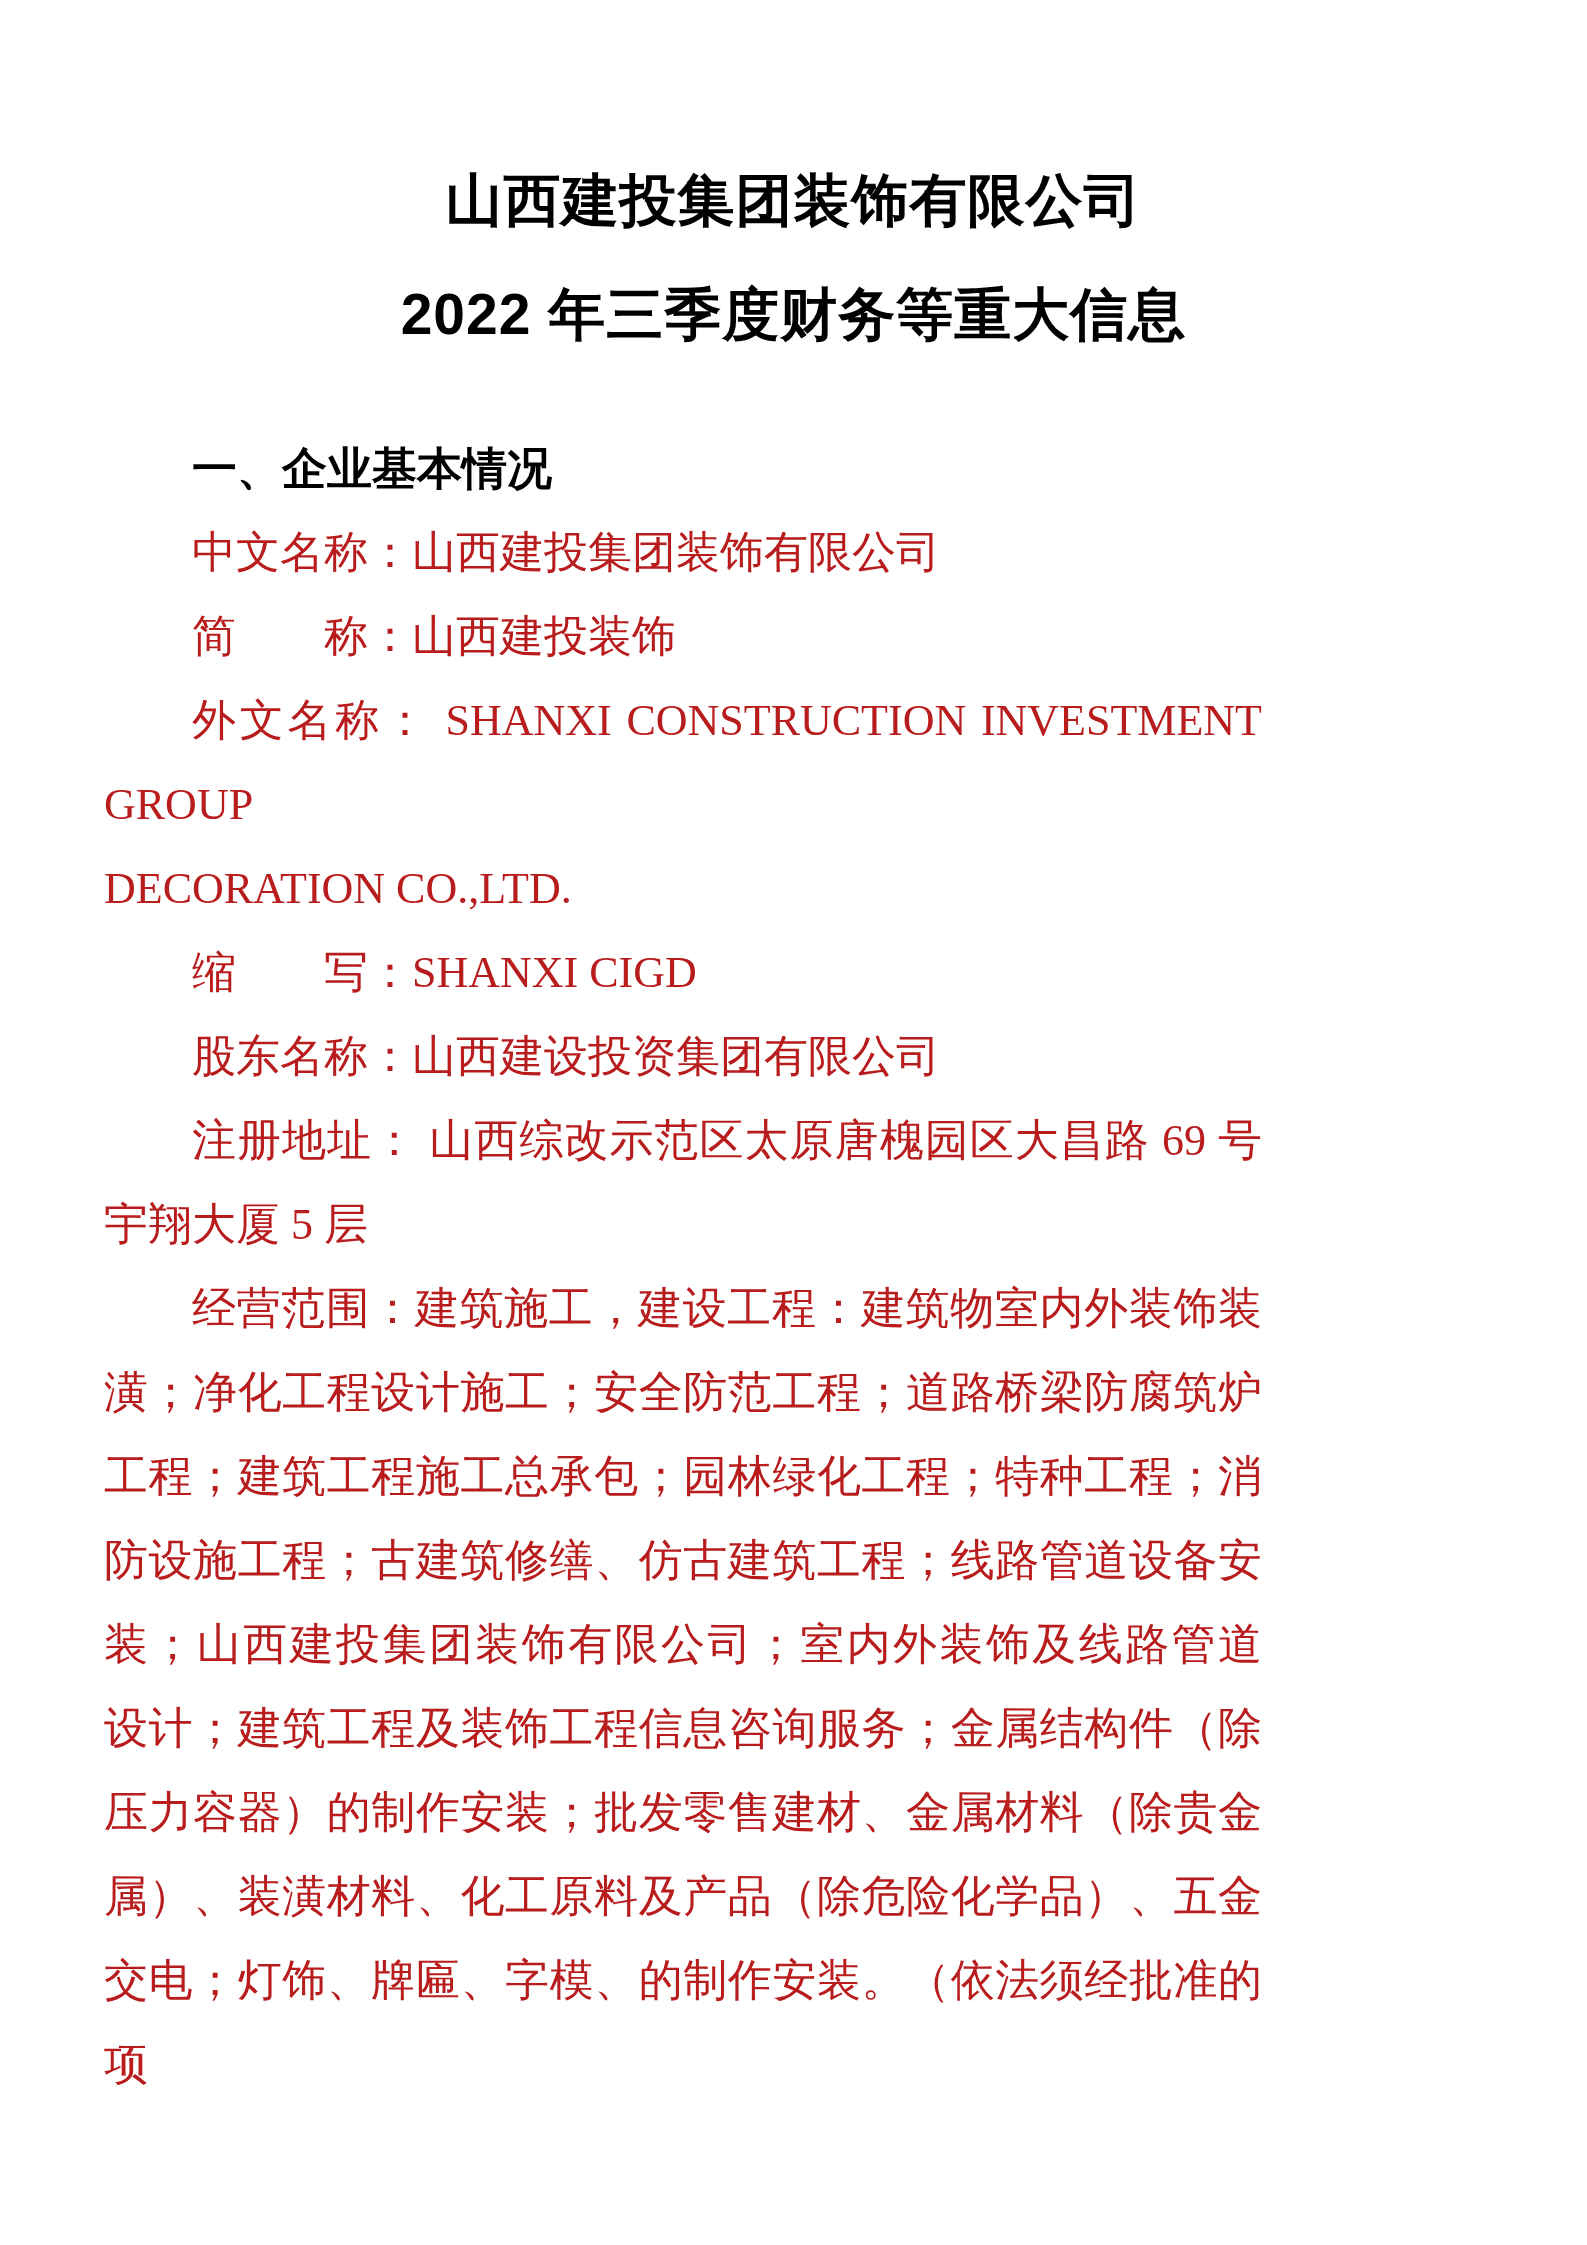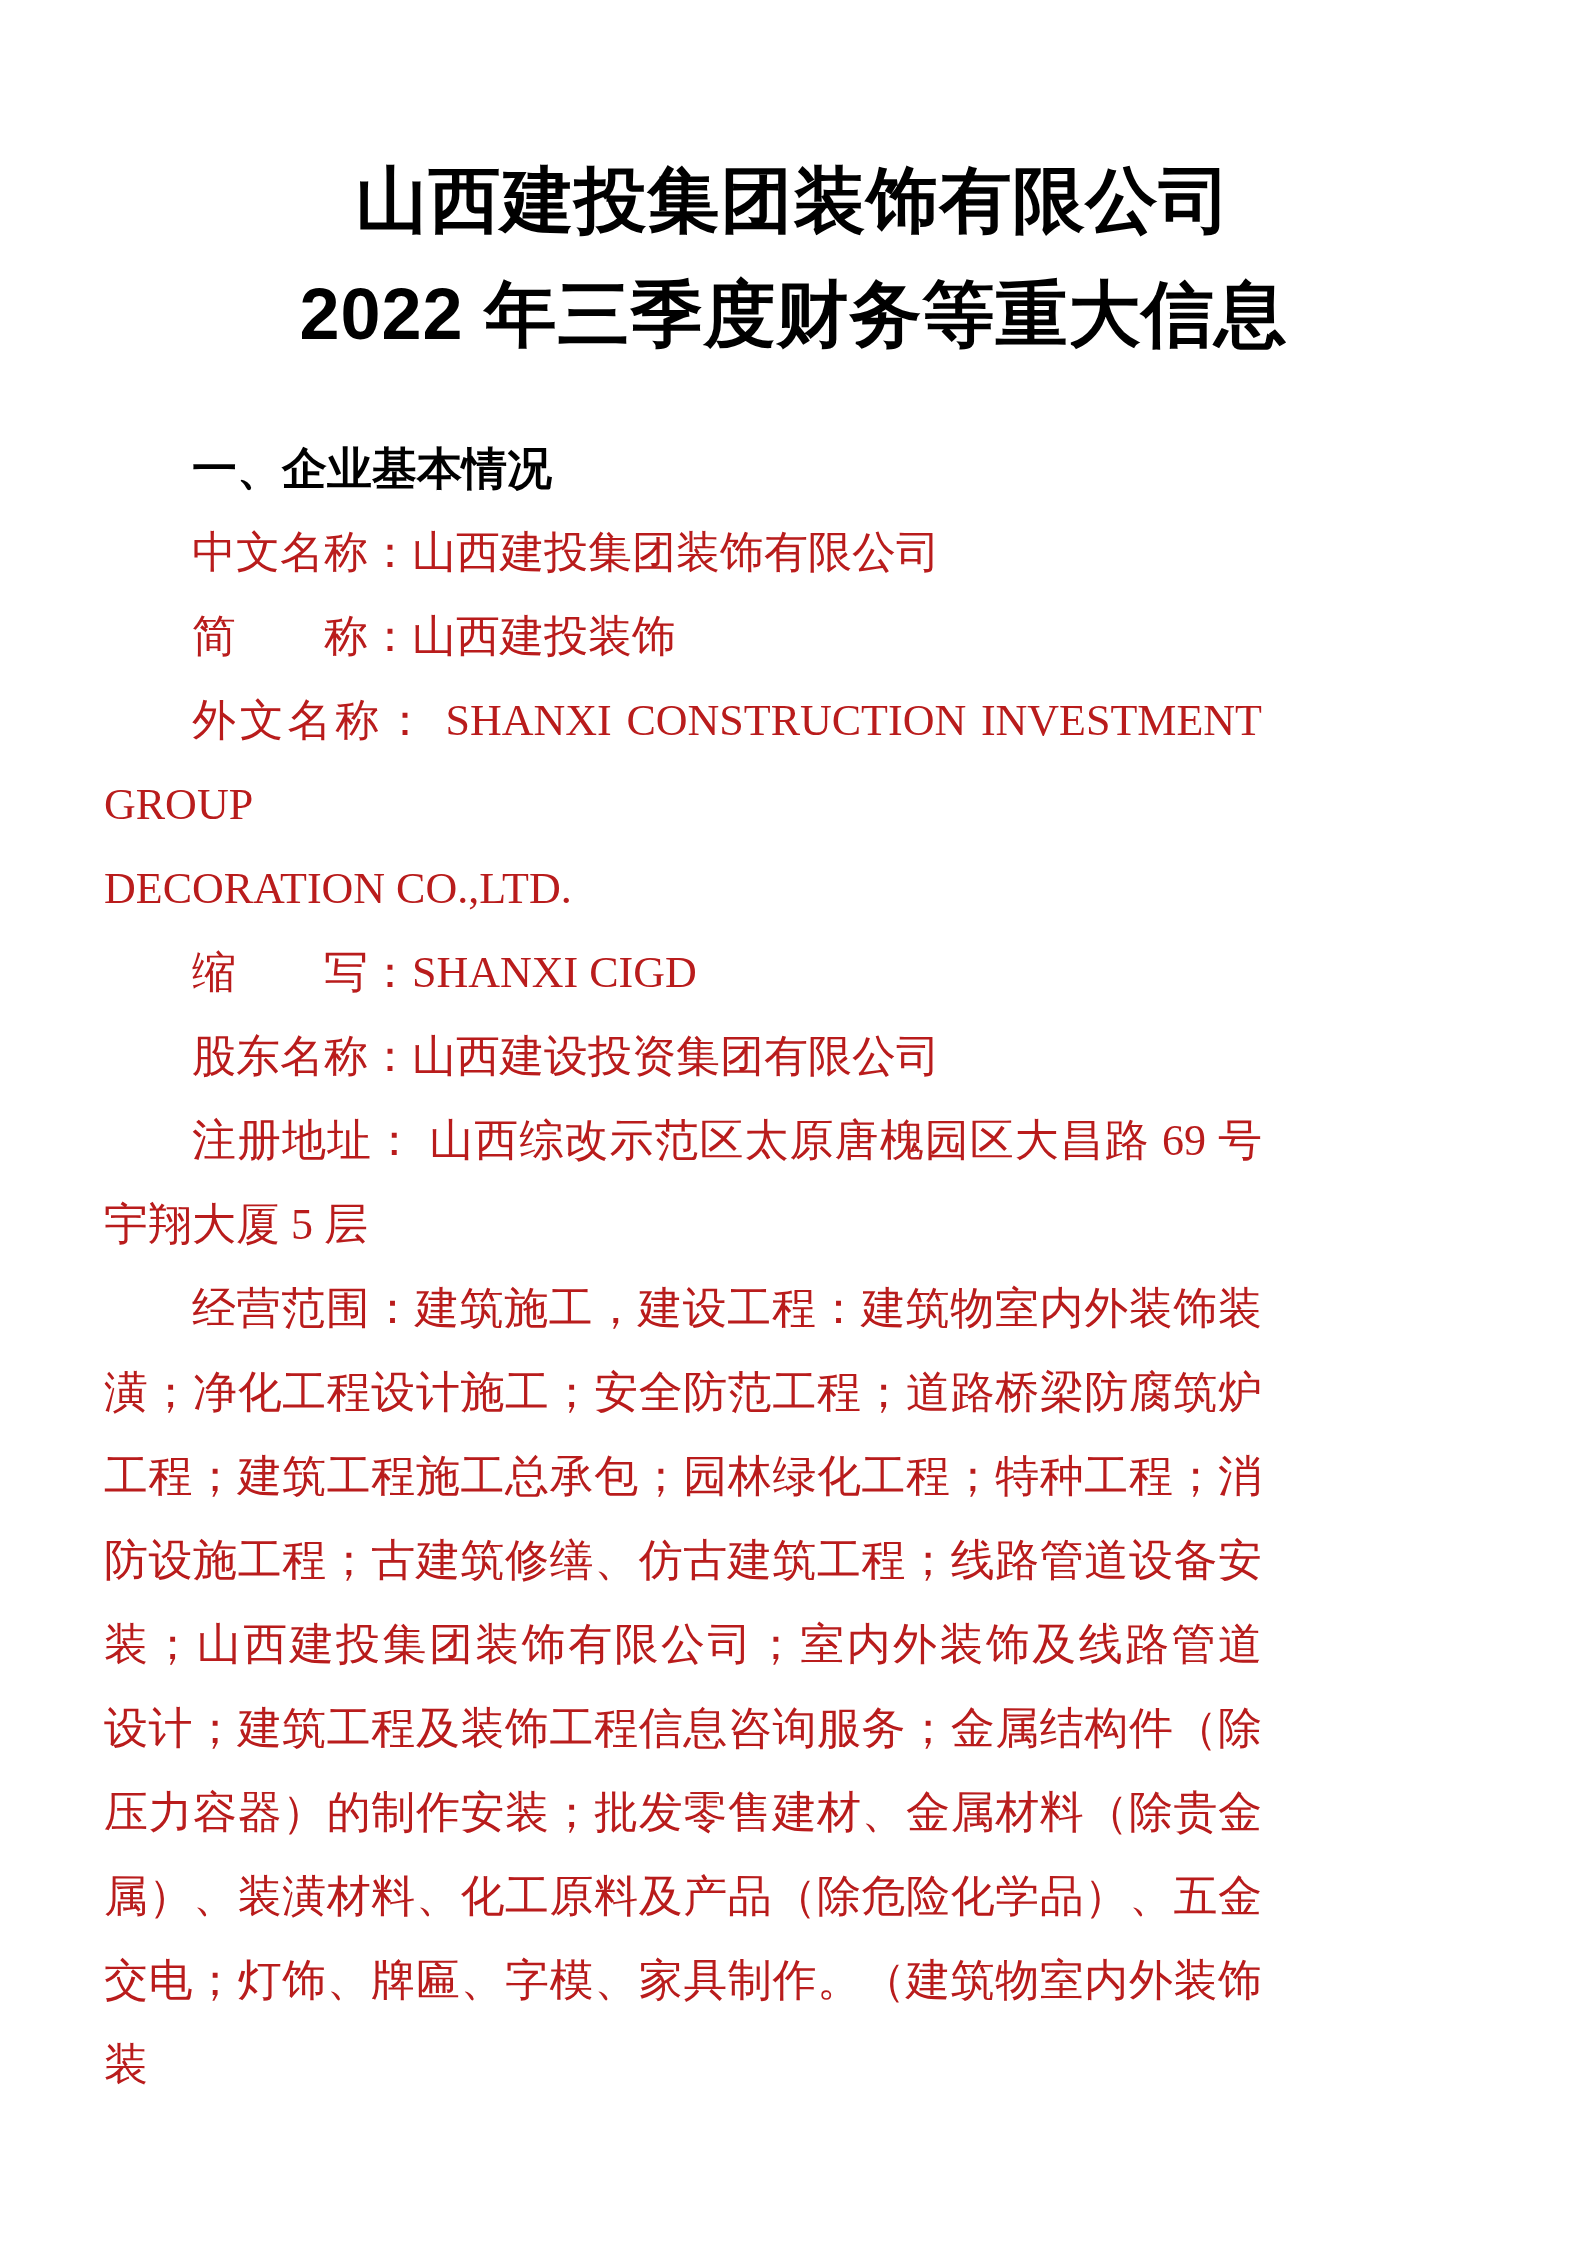--- a/index.html
+++ b/index.html
@@ -14,21 +14,21 @@
     background: #ffffff;
     color: #000000;
     overflow: hidden;
     font-family: "Liberation Serif", "DejaVu Serif", serif;
   }
   .title-block {
     padding-top: 143px;
     text-align: center;
     font-family: "Liberation Sans", "DejaVu Sans", sans-serif;
     font-weight: bold;
-    font-size: 72px;
+    font-size: 57px;
     line-height: 114px;
     letter-spacing: 1px;
     color: #000000;
   }
   .content {
     margin-left: 104px;
     width: 1158px;
   }
   .section-heading {
     margin-top: 56px;
@@ -79,17 +79,17 @@
         <div class="line indent justify">注册地址： 山西综改示范区太原唐槐园区大昌路 69 号</div>
         <div class="line">宇翔大厦 5 层</div>
         <div class="line indent justify">经营范围：建筑施工，建设工程：建筑物室内外装饰装</div>
         <div class="line justify">潢；净化工程设计施工；安全防范工程；道路桥梁防腐筑炉</div>
         <div class="line justify">工程；建筑工程施工总承包；园林绿化工程；特种工程；消</div>
         <div class="line justify">防设施工程；古建筑修缮、仿古建筑工程；线路管道设备安</div>
         <div class="line justify">装；山西建投集团装饰有限公司；室内外装饰及线路管道</div>
         <div class="line justify">设计；建筑工程及装饰工程信息咨询服务；金属结构件（除</div>
         <div class="line justify">压力容器）的制作安装；批发零售建材、金属材料（除贵金</div>
         <div class="line justify">属）、装潢材料、化工原料及产品（除危险化学品）、五金</div>
-        <div class="line justify">交电；灯饰、牌匾、字模、家具制作。（建筑物室内外装饰装</div>
+        <div class="line justify">交电；灯饰、牌匾、字模、的制作安装。（依法须经批准的项</div>
       </div>
   </div>
 
 </div>
 
 </body></html>

